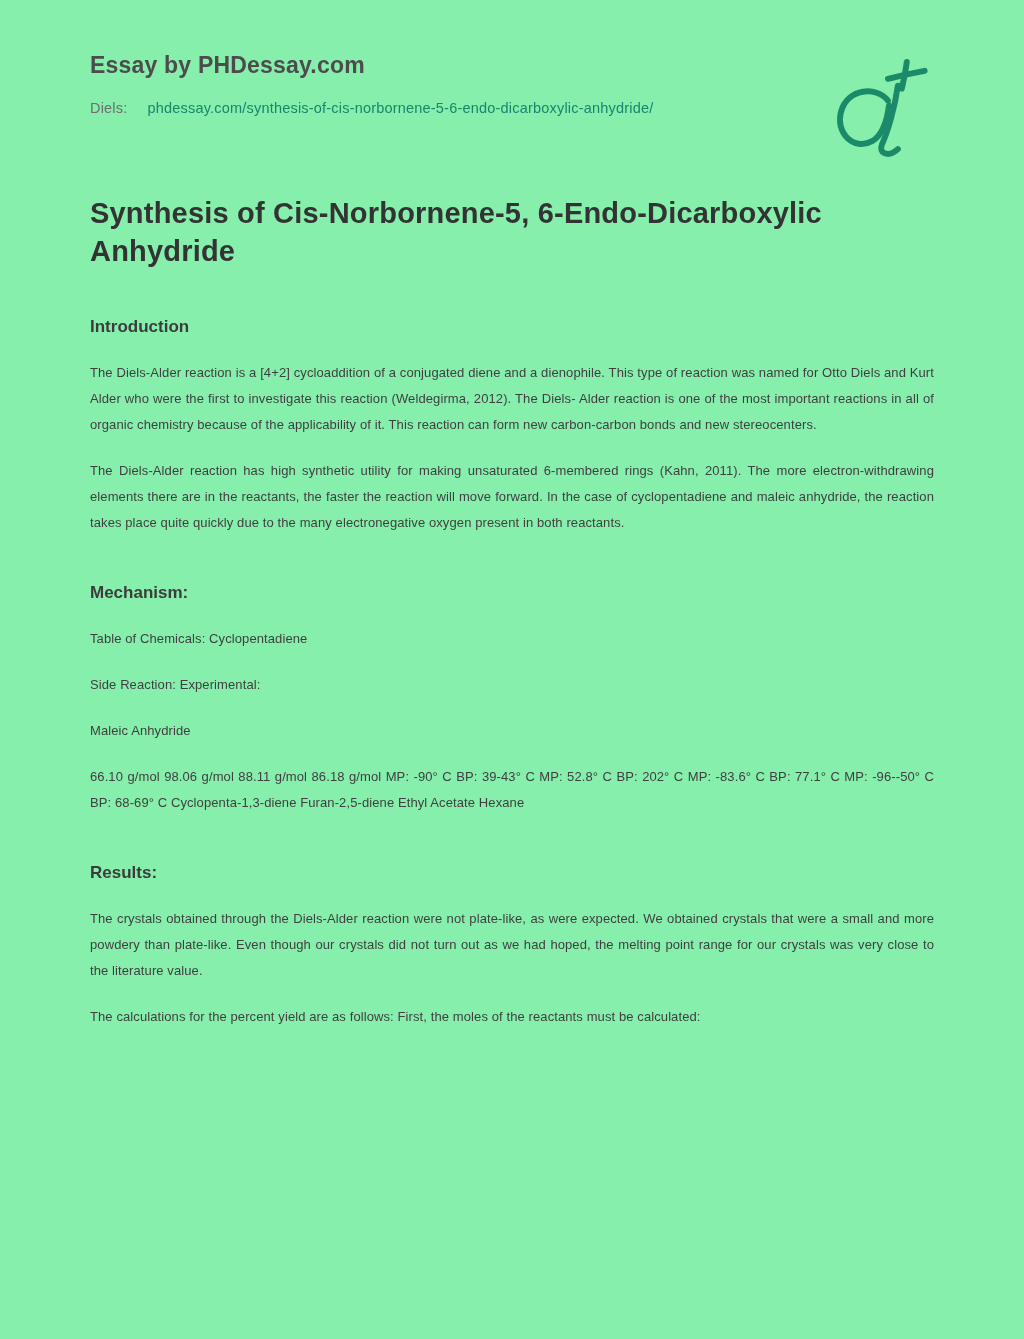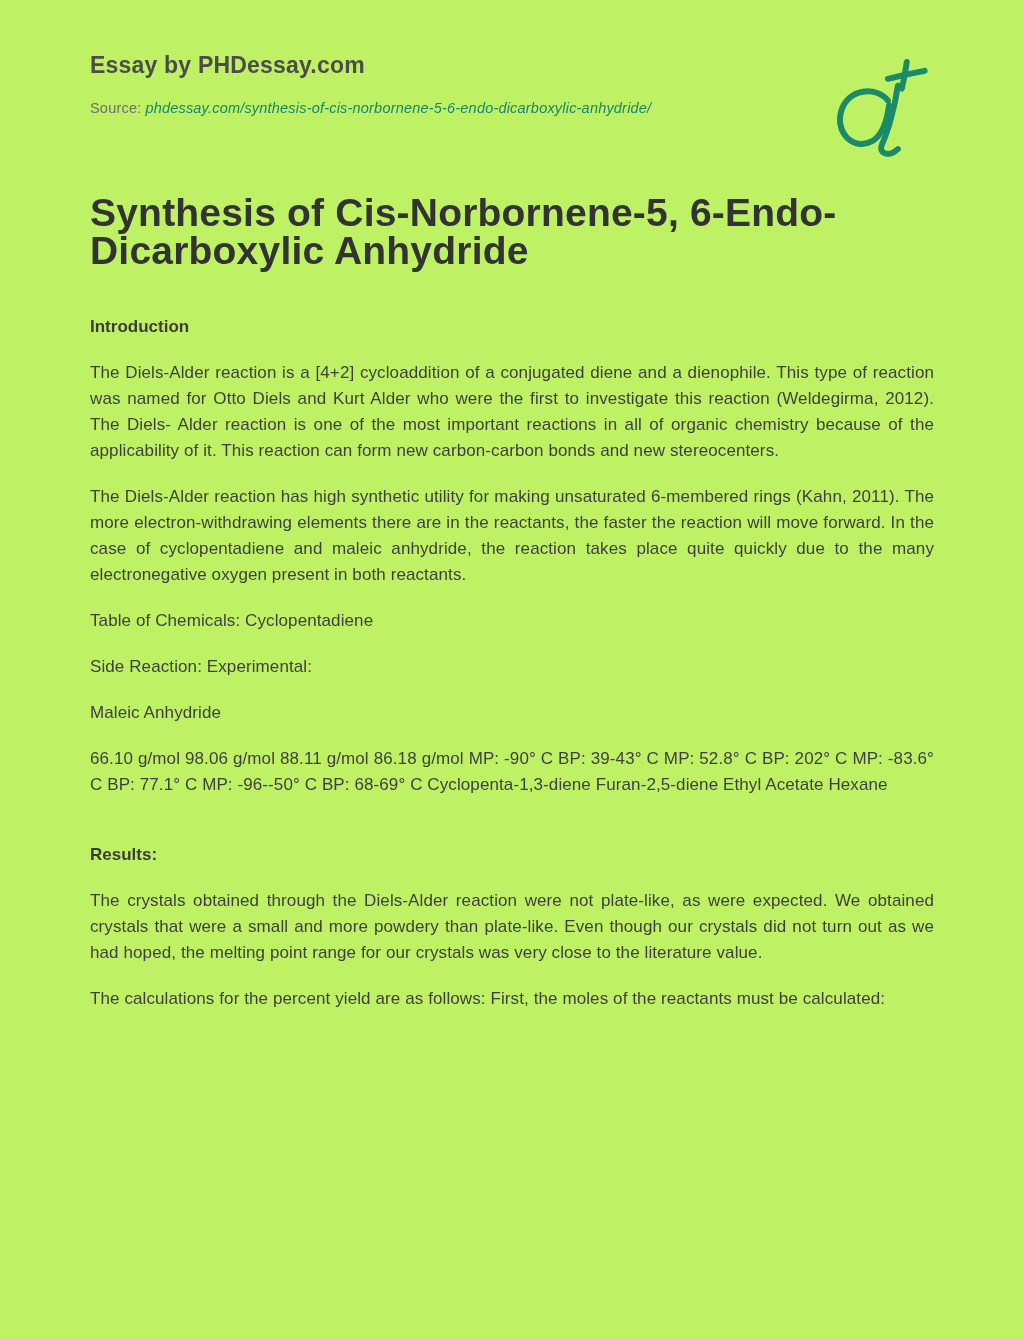--- a/index.html
+++ b/index.html
@@ -9,85 +9,84 @@
     font-family: "Liberation Sans", "DejaVu Sans", sans-serif;
     color: #3f3f3f;
     -webkit-font-smoothing: antialiased;
   }
   .page {
     position: relative;
     width: 1024px;
     min-height: 1339px;
     margin: 0 auto;
     padding: 52px 90px 60px 90px;
-    background: #bef264;
+    background: #86efac;
   }
   .brand {
     font-size: 23px;
     font-weight: 700;
     color: #4c4c4c;
     letter-spacing: 0.2px;
   }
   .source-line {
     margin-top: 21px;
     font-size: 14.5px;
     color: #6e6e6e;
     letter-spacing: 0.2px;
   }
   .source-link {
     color: #17866b;
     text-decoration: none;
     cursor: pointer;
-    margin-left: 4px;
-    font-style: italic;
+    margin-left: 20px;
   }
   .logo {
     position: absolute;
     top: 56px;
     right: 86px;
     width: 110px;
     height: 104px;
   }
   .logo svg { width: 100%; height: 100%; display: block; }
   .essay-title {
     margin: 78px 0 0 0;
-    font-size: 39px;
+    font-size: 29px;
     line-height: 38px;
     font-weight: 700;
     color: #333333;
     letter-spacing: 0.2px;
     max-width: 850px;
   }
   .doc-heading {
     margin: 44px 0 0 0;
     font-size: 17px;
     line-height: 26px;
     font-weight: 700;
     color: #3c3c3c;
   }
   .doc-heading.first { }
   .doc-paragraph {
     margin: 20px 0 0 0;
-    font-size: 17px;
+    font-size: 13px;
     line-height: 26px;
     text-align: justify;
     color: #3f3f3f;
     letter-spacing: 0.1px;
   }
 </style>
 </head>
 <body>
 
 <div class="page">
 
   <header>
     <div class="brand">Essay by PHDessay.com</div>
 
     <div class="source-line">
-      <span>Source:</span><a class="source-link">phdessay.com/synthesis-of-cis-norbornene-5-6-endo-dicarboxylic-anhydride/</a>
+      <span>Diels:</span><a class="source-link">phdessay.com/synthesis-of-cis-norbornene-5-6-endo-dicarboxylic-anhydride/</a>
     </div>
 
     <div class="logo">
       <svg viewBox="0 0 110 105" fill="none" xmlns="http://www.w3.org/2000/svg">
 
         <path d="M60 45 C 48 30, 20 33, 13 55 C 6 78, 26 96, 44 86 C 54 80, 59 66, 61 50" stroke="#1a8a68" stroke-width="6" stroke-linecap="round" fill="none"></path>
 
         <path d="M70 30 C 67 52, 60 76, 54 89 C 50 98, 60 103, 70 94" stroke="#1a8a68" stroke-width="6" stroke-linecap="round" fill="none"></path>
 
         <path d="M79 6 C 78 14, 76 24, 74 33" stroke="#1a8a68" stroke-width="6" stroke-linecap="round" fill="none"></path>
@@ -98,20 +97,21 @@
   </header>
 
   <h1 class="essay-title">Synthesis of Cis-Norbornene-5, 6-Endo-Dicarboxylic Anhydride</h1>
 
   <h2 class="doc-heading first">Introduction</h2>
 
   <p class="doc-paragraph">The Diels-Alder reaction is a [4+2] cycloaddition of a conjugated diene and a dienophile. This type of reaction was named for Otto Diels and Kurt Alder who were the first to investigate this reaction (Weldegirma, 2012). The Diels- Alder reaction is one of the most important reactions in all of organic chemistry because of the applicability of it. This reaction can form new carbon-carbon bonds and new stereocenters.</p>
 
   <p class="doc-paragraph">The Diels-Alder reaction has high synthetic utility for making unsaturated 6-membered rings (Kahn, 2011). The more electron-withdrawing elements there are in the reactants, the faster the reaction will move forward. In the case of cyclopentadiene and maleic anhydride, the reaction takes place quite quickly due to the many electronegative oxygen present in both reactants.</p>
 
+  <h2 class="doc-heading">Mechanism:</h2>
 
   <p class="doc-paragraph">Table of Chemicals: Cyclopentadiene</p>
 
   <p class="doc-paragraph">Side Reaction: Experimental:</p>
 
   <p class="doc-paragraph">Maleic Anhydride</p>
 
 
 
   <p class="doc-paragraph">66.10 g/mol 98.06 g/mol 88.11 g/mol 86.18 g/mol MP: -90° C BP: 39-43° C MP: 52.8° C BP: 202° C MP: -83.6° C BP: 77.1° C MP: -96--50° C BP: 68-69° C Cyclopenta-1,3-diene Furan-2,5-diene Ethyl Acetate Hexane</p>

